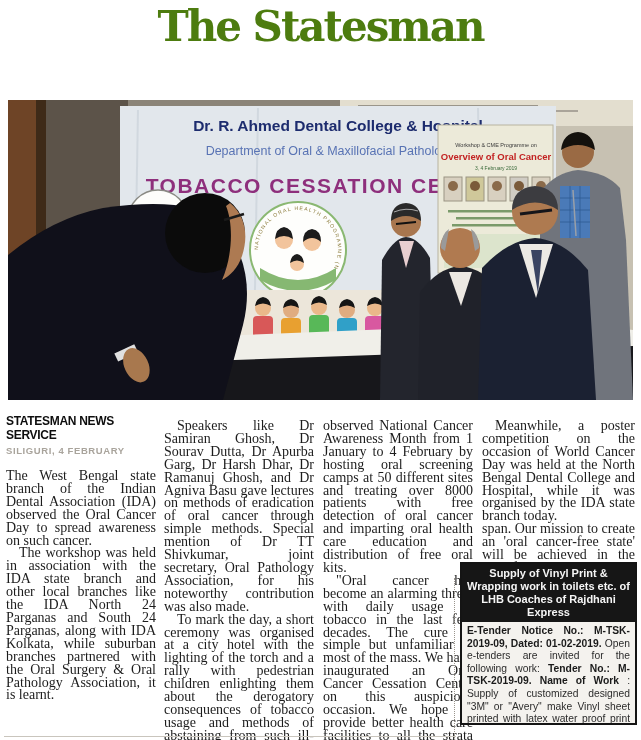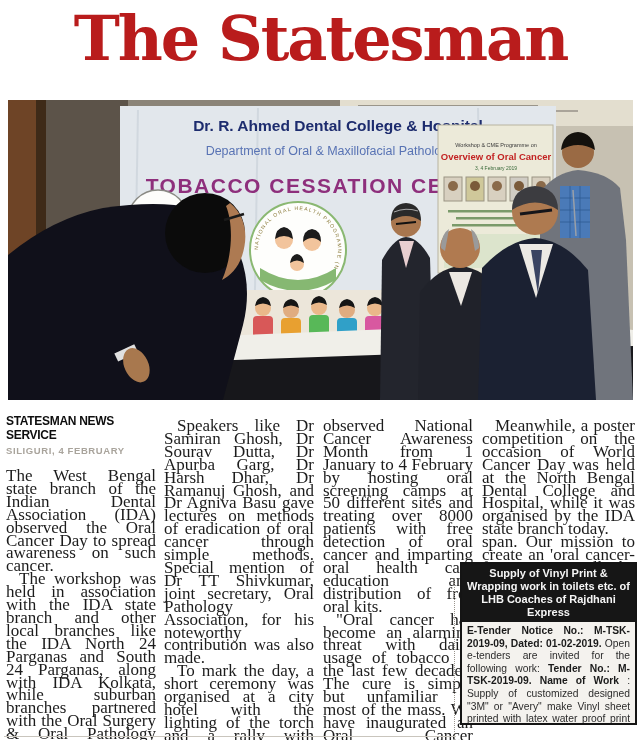--- a/index.html
+++ b/index.html
@@ -1,31 +1,31 @@
 <!DOCTYPE html>
 <html><head>
 <meta charset="utf-8">
 <style>
   html,body{margin:0;padding:0;background:#ffffff;}
   #page{position:relative;width:641px;height:740px;background:#fff;overflow:hidden;
         font-family:"Liberation Serif",serif;}
   
   .masthead{position:absolute;top:2px;left:0;width:641px;text-align:center;
-    font-family:"DejaVu Serif",serif;font-weight:900;font-size:62px;letter-spacing:-2px;color:#b91c1c;}
+    font-family:"DejaVu Serif",serif;font-weight:900;font-size:42px;letter-spacing:-2px;color:#4d7c0f;}
   .edition-date{position:absolute;top:58px;left:0;width:641px;text-align:center;
     font-family:"Liberation Sans",sans-serif;font-weight:700;font-size:25px;color:#111;}
   
   .photo{position:absolute;left:8px;top:100px;width:625px;height:300px;background:#7d776c;overflow:hidden;}
   
   .col{position:absolute;color:#1b1b1b;}
   .byline{font-family:"Liberation Sans",sans-serif;font-weight:700;font-size:12px;
     letter-spacing:-0.3px;color:#0e0e0e;}
   .dateline{font-family:"Liberation Sans",sans-serif;font-weight:700;font-size:9.5px;
     letter-spacing:0.6px;color:#a9a49c;margin-top:3px;margin-bottom:14px;}
-  .para{margin:0;text-align:justify;font-size:17px;line-height:12.9px;color:#1c1c1c;}
+  .para{margin:0;text-align:justify;font-size:14px;line-height:12.9px;color:#1c1c1c;}
   .indent{text-indent:13px;}
   .hairline{position:absolute;left:4px;top:736px;width:452px;border-top:1px solid #c9c5bd;}
   
   .ad-rule{position:absolute;left:460px;top:572px;width:177px;border-top:1.5px solid #6f6a62;}
   .ad-sep{position:absolute;left:454px;top:578px;height:162px;border-left:1px dotted #9a958c;}
   .ad{position:absolute;left:460px;top:562px;width:177px;height:163px;border:2px solid #141414;
       background:#f4f2ee;box-sizing:border-box;overflow:hidden;}
   .ad-head{background:#161616;color:#f5f5f5;font-family:"Liberation Sans",sans-serif;
       font-weight:700;font-size:11px;line-height:13px;text-align:center;padding:3px 4px;}
   .ad-body{padding:3px 5px;font-family:"Liberation Sans",sans-serif;font-size:10.3px;

